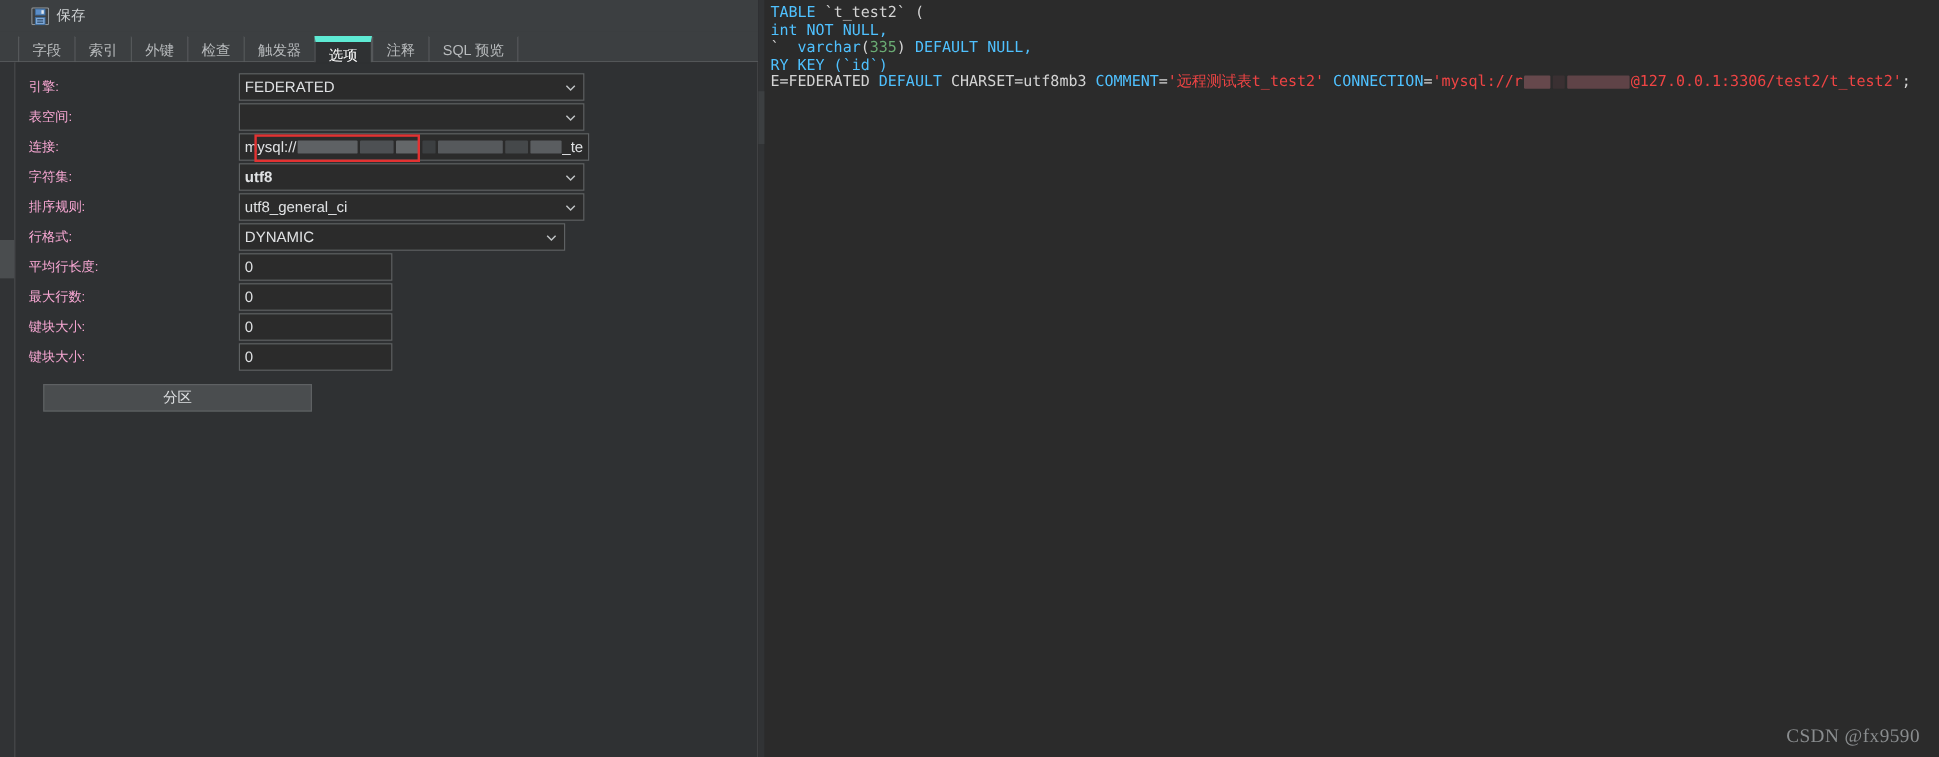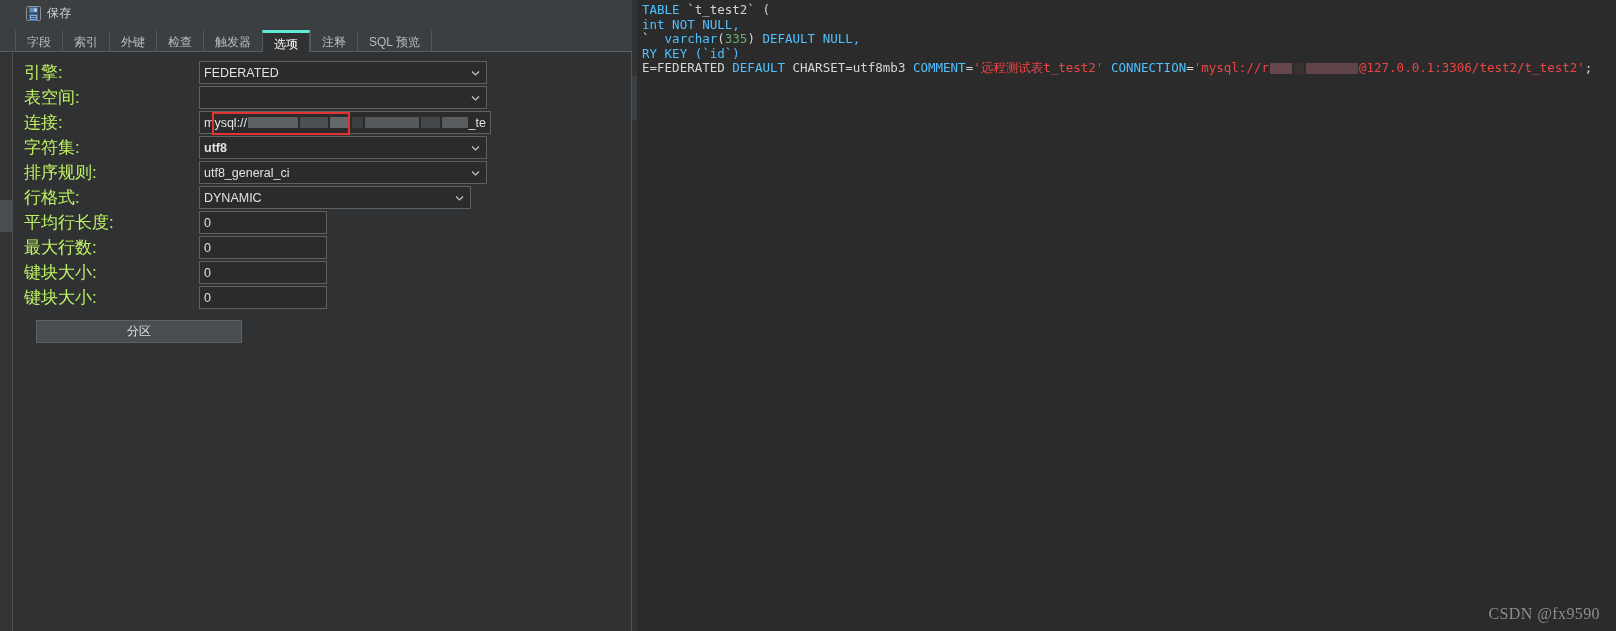--- a/index.html
+++ b/index.html
@@ -93,21 +93,21 @@
     box-sizing: border-box;
     white-space: nowrap;
     position: relative;
     background: transparent;
     cursor: default;
   }
   .tab:last-child { border-right: 1px solid #55585a; }
   .tab.active {
     background: #2f3133;
     color: #ffffff;
-    border-top: 3px solid #5eead4;
+    border-top: 5px solid #5eead4;
     border-left: 1px solid #55585a;
     border-right: 1px solid #55585a;
     z-index: 2;
   }
   .tab.active:after {
     content: "";
     position: absolute;
     left: -1px; right: -1px; bottom: -1px;
     height: 1px;
     background: #2f3133;
@@ -148,22 +148,22 @@
     align-items: center;
     height: 25px;
     margin-bottom: 0;
     position: relative;
   }
   .row + .row { margin-top: 0; }
   .lbl {
     width: 186px;
     padding-left: 11px;
     box-sizing: border-box;
-    font-size: 17px;
-    color: #bef264;
+    font-size: 11px;
+    color: #f9a8d4;
     white-space: nowrap;
     flex: none;
   }
   .field {
     height: 23px;
     box-sizing: border-box;
     background: #2b2b2b;
     border: 1px solid #5e6163;
     display: flex;
     align-items: center;
@@ -198,21 +198,21 @@
     display: inline-block;
     height: 11px;
     border-radius: 1px;
     vertical-align: middle;
     margin: 0 1px;
   }
 
   .btn-part {
     margin-top: 10px;
     margin-left: 23px;
-    width: 206px;
+    width: 224px;
     height: 23px;
     background: #4a4d4f;
     border: 1px solid #5e6163;
     color: #dfe1e3;
     font-size: 12px;
     display: flex;
     align-items: center;
     justify-content: center;
     box-sizing: border-box;
     cursor: default;

